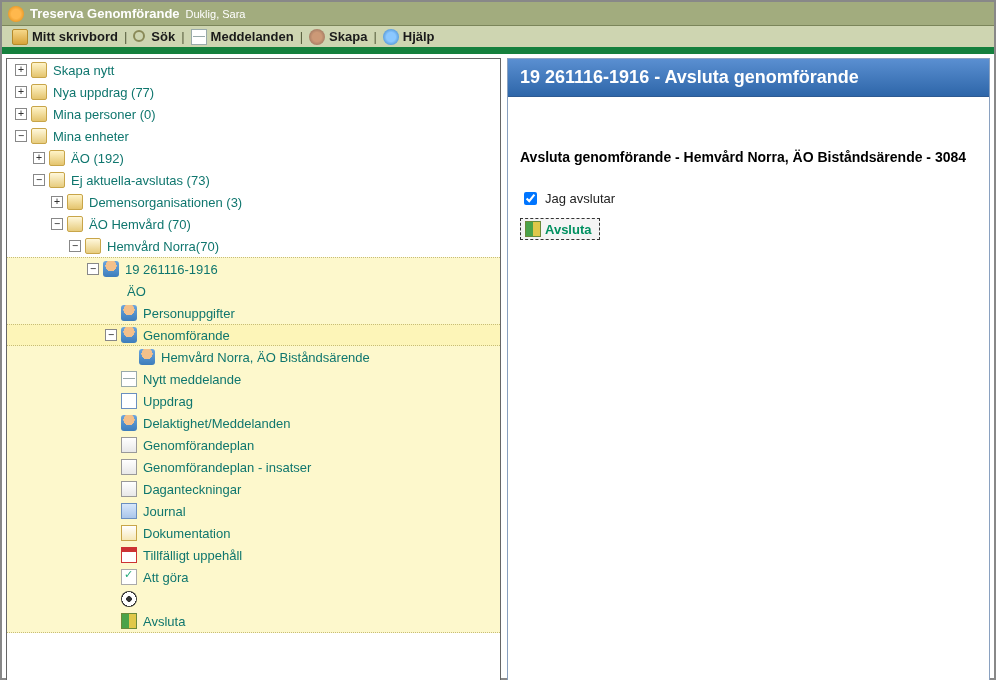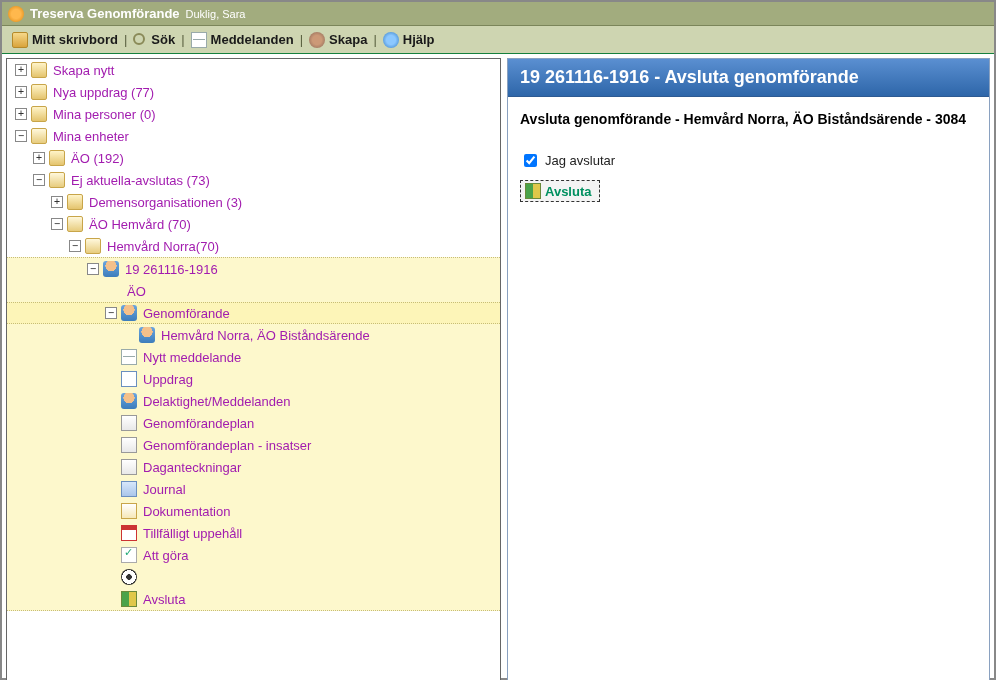--- a/index.html
+++ b/index.html
@@ -26,21 +26,21 @@
   }
   .title-bar .title-main { font-weight: bold; }
   .title-bar .title-sub { font-weight: normal; font-size: 11px; margin-left: 6px; }
 
   .menu-bar {
     background: #ced5b1;
     height: 28px;
     display: flex;
     align-items: center;
     padding: 0 6px;
-    border-bottom: 1px solid #15803d;
+    border-bottom: 7px solid #15803d;
   }
   .menu-item {
     display: flex;
     align-items: center;
     font-weight: bold;
     color: #1a1a1a;
     padding: 0 4px;
     cursor: pointer;
     white-space: nowrap;
   }
@@ -83,21 +83,21 @@
     margin-right: 4px;
     cursor: pointer;
     font-family: monospace;
   }
   .tree-row .exp.blank { border: none; background: transparent; color: transparent; }
   .tree-row .ind { display:inline-block; height:1px; }
   .tree-row .ic {
     width: 16px; height: 16px; display:inline-block; margin-right: 6px;
     flex-shrink: 0;
   }
-  .tree-row .lbl { color: #a21caf; }
+  .tree-row .lbl { color: #0f766e; }
   .folder-closed { background: linear-gradient(#fff4c8,#e4c46d); border:1px solid #c8a549; border-radius:2px; }
   .folder-open   { background: linear-gradient(#fff8dc,#e7cc7e); border:1px solid #c8a549; border-radius:2px; }
   .person-ic { background: radial-gradient(circle at 50% 30%, #f4c08a 40%, transparent 41%), linear-gradient(#6aa6e0,#3d7dbb); border-radius:3px; }
   .doc-ic    { background: #fff; border:1px solid #6a8fbf; }
   .mail-ic   { background: #fff; border:1px solid #9aa; position:relative; }
   .mail-ic::after{content:"";position:absolute;top:1px;left:1px;right:1px;height:5px;border-bottom:1px solid #9aa;}
   .note-ic   { background: linear-gradient(#fff,#e8e8e8); border:1px solid #999; }
   .edit-ic   { background: linear-gradient(#fff,#f6e8b8); border:1px solid #c8a549; }
   .journal-ic{ background: linear-gradient(#d7e7fb,#aac6ea); border:1px solid #6a8fbf; }
   .todo-ic   { background: #fff; border:1px solid #aaa; position:relative;}
@@ -132,20 +132,21 @@
     font-size: 18px;
     font-weight: bold;
     padding: 8px 12px;
     border-bottom: 1px solid #2d5a92;
   }
   .right-sub {
     font-weight: bold;
     padding: 14px 12px 4px 12px;
     color: #000;
     font-size: 14px;
+    margin-top: 38px;
   }
   .right-form {
     padding: 20px 12px;
   }
   .chk-row { display:flex; align-items:center; margin-bottom: 10px; }
   .chk-row input { margin-right: 8px; }
   .avsluta-btn {
     display:inline-flex; align-items:center;
     border: 1px dashed #333;
     padding: 2px 8px 2px 4px;
@@ -270,20 +271,26 @@
             <span class="exp">−</span>
             <span class="ic person-ic"></span>
             <span class="lbl">19 261116-1916</span>
           </div>
 
           <div class="tree-row">
             <span class="ind" style="width:116px;"></span>
             <span class="lbl">ÄO</span>
           </div>
 
+          <div class="tree-row">
+            <span class="ind" style="width:94px;"></span>
+            <span class="exp blank">·</span>
+            <span class="ic person-ic"></span>
+            <span class="lbl">Personuppgifter</span>
+          </div>
 
           <div class="tree-row hl-row">
             <span class="ind" style="width:94px;"></span>
             <span class="exp">−</span>
             <span class="ic person-ic"></span>
             <span class="lbl">Genomförande</span>
           </div>
 
           <div class="tree-row">
             <span class="ind" style="width:112px;"></span>

